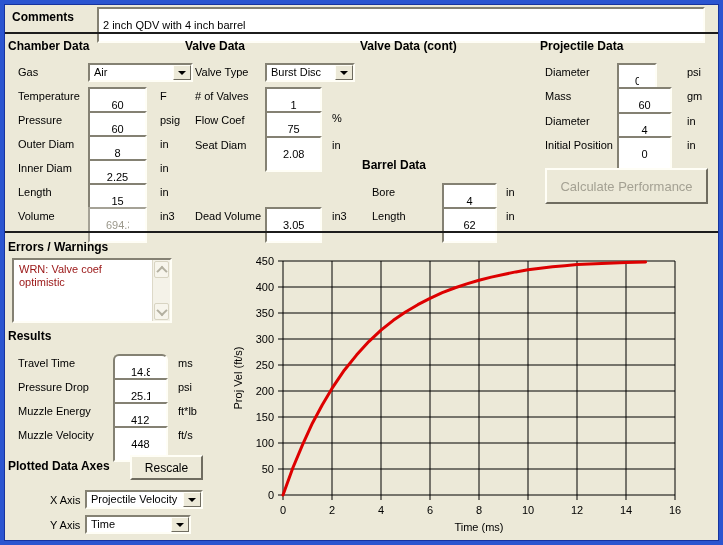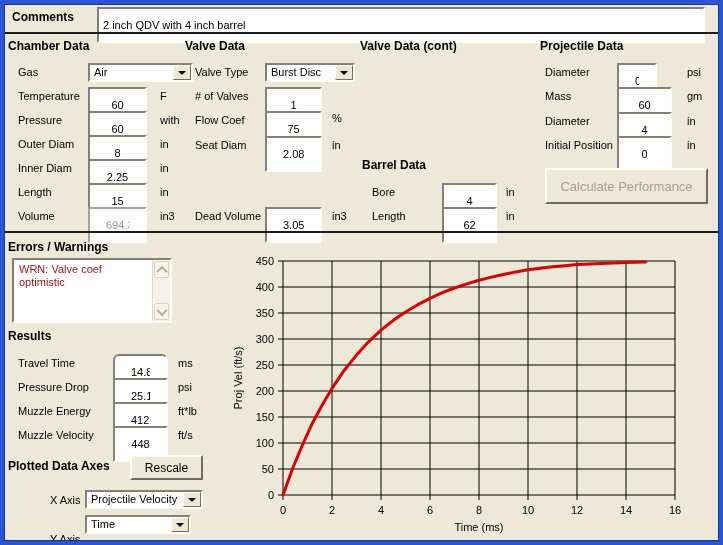--- a/index.html
+++ b/index.html
@@ -51,21 +51,21 @@
         <span class="tri-down"></span>
       </span>
   </div>
 
   <div class="lbl" style="left:18px;top:90px;">Temperature</div>
   <input class="tbox" style="left: 88px; top: 87px; width: 59px;" readonly="" value="60">
   <div class="unit" style="left:160px;top:90px;">F</div>
 
   <div class="lbl" style="left:18px;top:114px;">Pressure</div>
   <input class="tbox" style="left: 88px; top: 111px; width: 59px;" readonly="" value="60">
-  <div class="unit" style="left:160px;top:114px;">with</div>
+  <div class="unit" style="left:160px;top:114px;">psig</div>
 
   <div class="lbl" style="left:18px;top:138px;">Outer Diam</div>
   <input class="tbox" style="left: 88px; top: 135px; width: 59px;" readonly="" value="8">
   <div class="unit" style="left:160px;top:138px;">in</div>
 
   <div class="lbl" style="left:18px;top:162px;">Inner Diam</div>
   <input class="tbox" style="left: 88px; top: 159px; width: 59px;" readonly="" value="2.25">
   <div class="unit" style="left:160px;top:162px;">in</div>
 
   <div class="lbl" style="left:18px;top:186px;">Length</div>
@@ -163,21 +163,21 @@
   <div class="btn3d" style="left:130px;top:455px;width:73px;height:25px;">Rescale</div>
 
   <div class="lbl" style="left:50px;top:494px;">X Axis</div>
   <div class="combo" style="left:85px;top:490px;width:118px;">
     <span class="txt">Projectile Velocity</span>
     <span class="cbtn">
         <span class="tri-down"></span>
       </span>
   </div>
 
-  <div class="lbl" style="left:50px;top:519px;margin-top:14px;">Y Axis</div>
+  <div class="lbl" style="left:50px;top:519px;">Y Axis</div>
   <div class="combo" style="left:85px;top:515px;width:106px;">
     <span class="txt">Time</span>
     <span class="cbtn">
         <span class="tri-down"></span>
       </span>
   </div>
 
   <svg id="chart" width="487" height="302">
       <line x1="55" y1="23" x2="55" y2="257" stroke="#000" stroke-width="1"></line>
       <line x1="55" y1="257" x2="55" y2="262" stroke="#000" stroke-width="1"></line>

